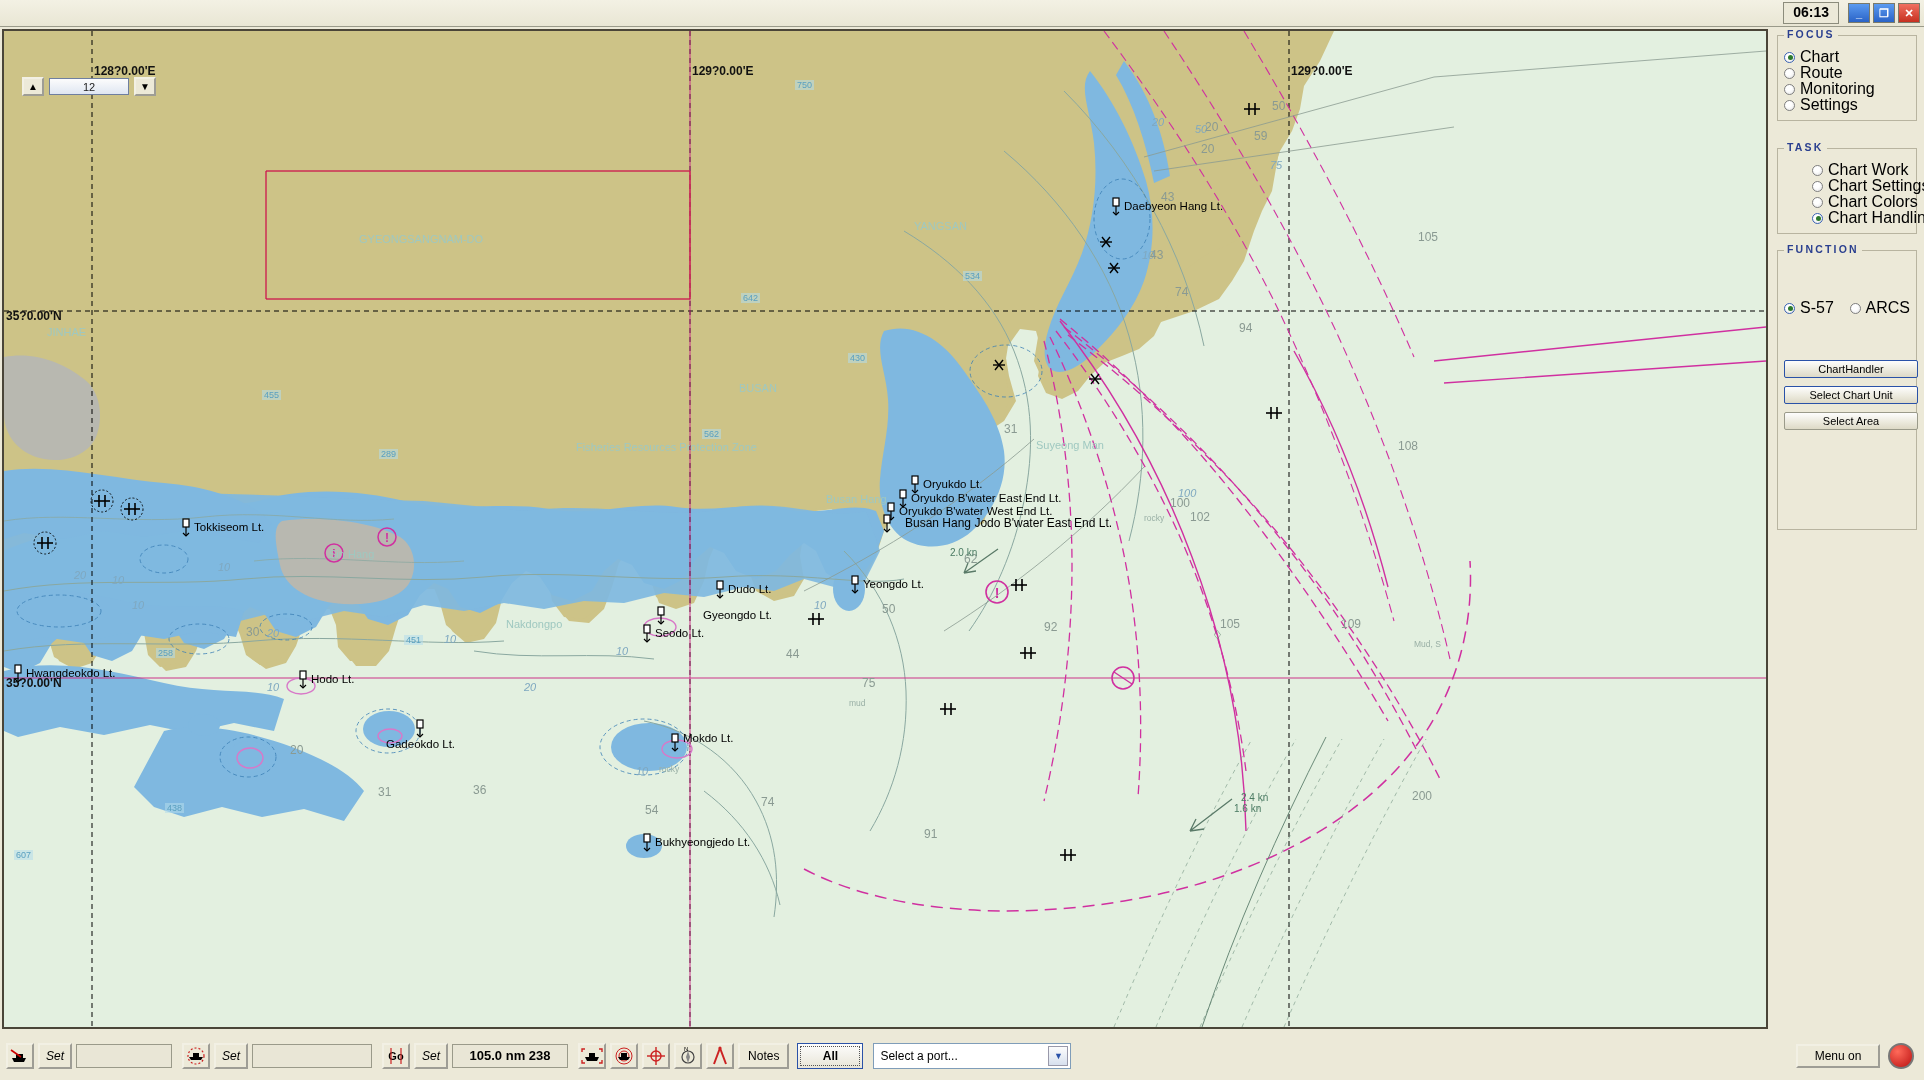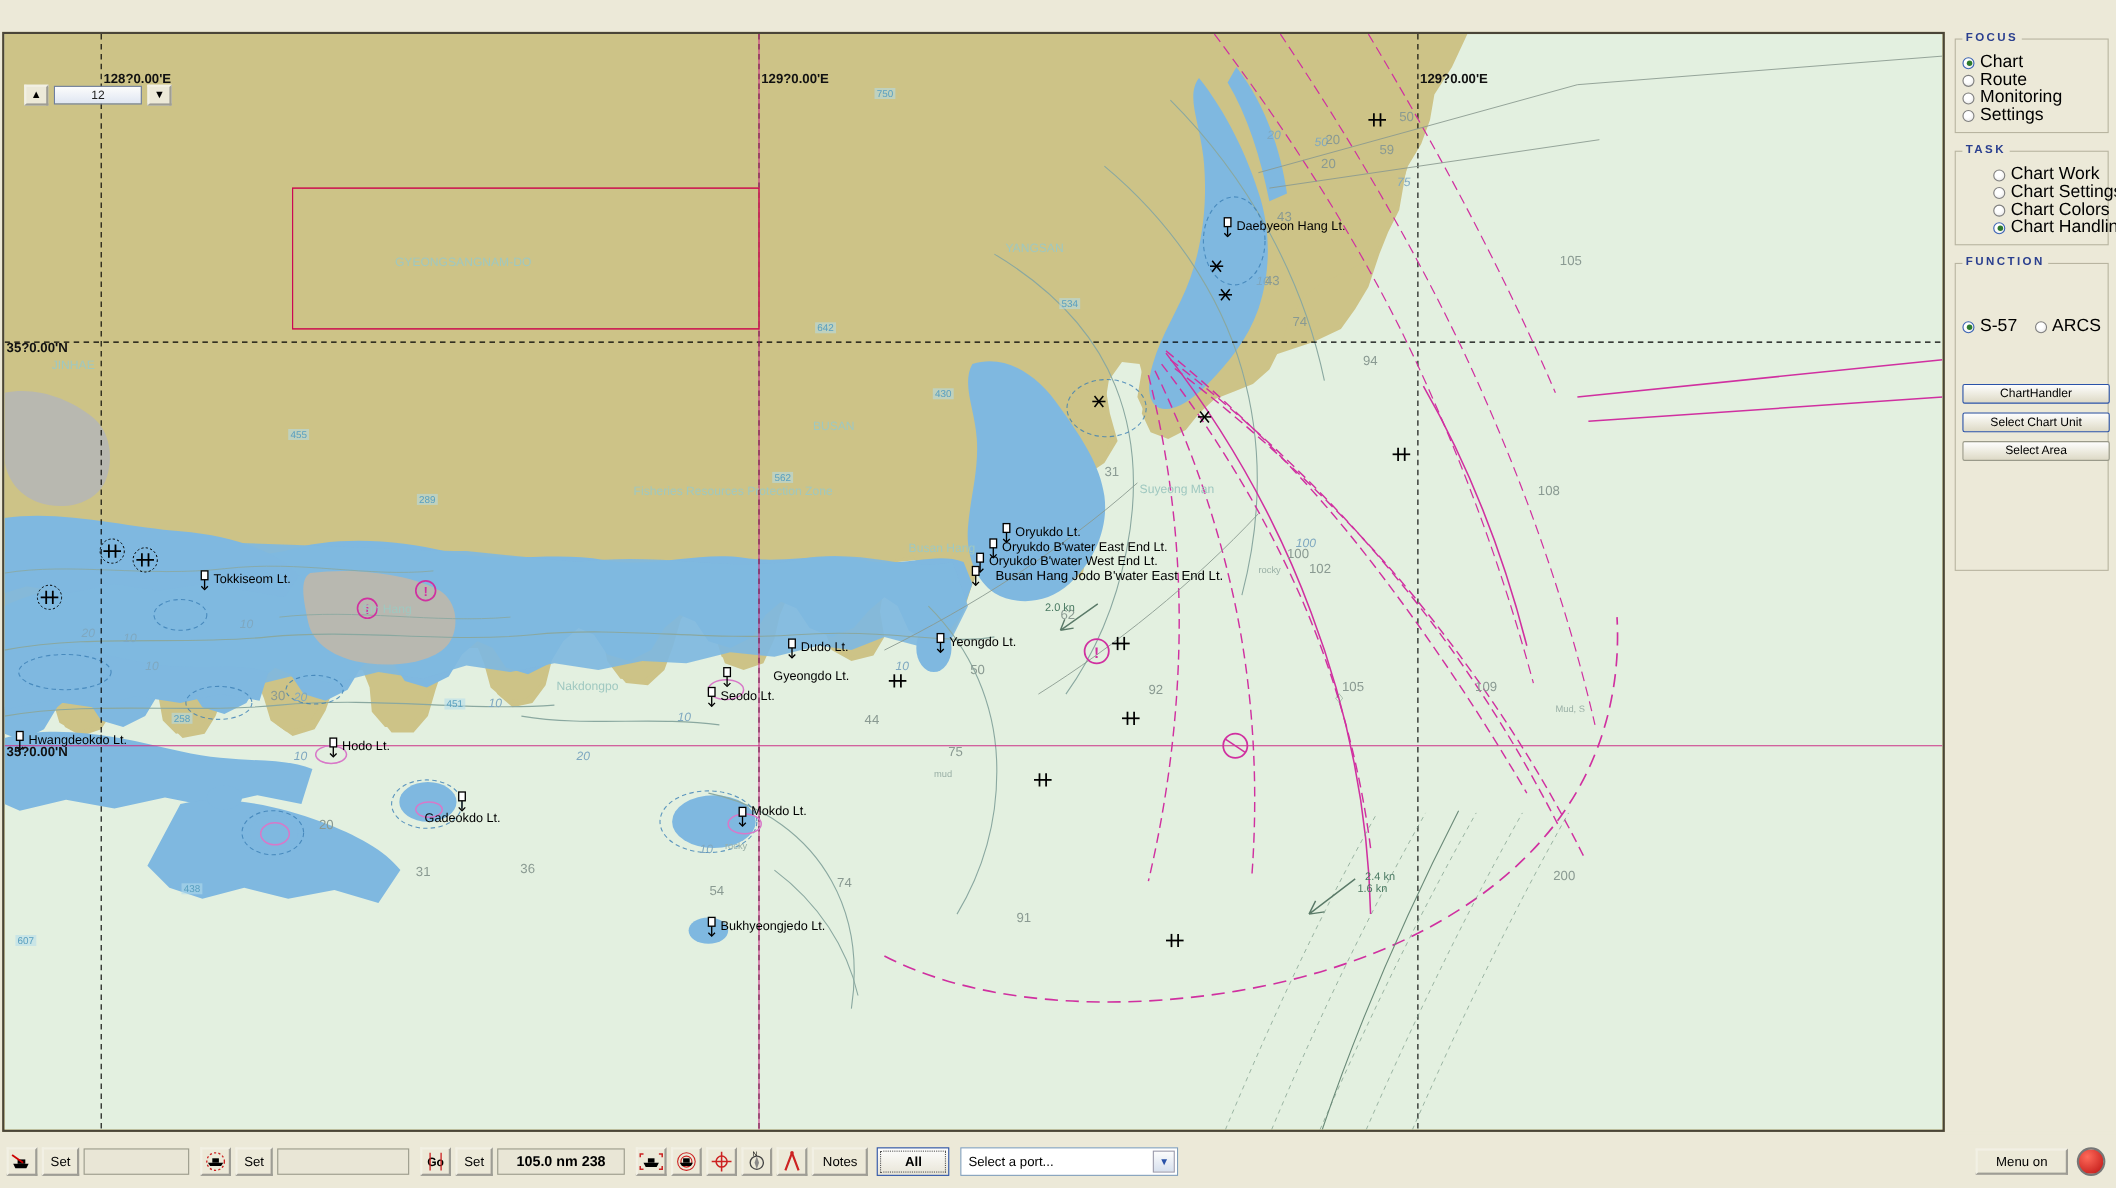--- a/index.html
+++ b/index.html
@@ -61,21 +61,21 @@
   .btnwrap{ margin-top:44px; }
 
   
   .bottombar{ position:absolute; left:0; top:1031px; width:1924px; height:49px;
      background:#ece9d8; display:flex; align-items:center; padding:0 6px; }
   .ibtn{ width:28px; height:26px; border:2px outset #f2f0e4; background:#ece9d8;
      margin-right:4px; display:flex; align-items:center; justify-content:center;
      flex:none; }
   .setbtn{ height:26px; min-width:34px; border:2px outset #f2f0e4; background:#ece9d8;
      font-size:12px; display:flex; align-items:center; justify-content:center;
-     padding:0 6px; margin-right:4px; flex:none; }
+     padding:0 6px; margin-right:4px; flex:none;font-style:italic; }
   .fld{ height:24px; border:1px solid #9a9a8a; background:#e9e6d6; margin-right:10px;
      flex:none; }
   .fld.w1{ width:96px; } .fld.w2{ width:120px; }
   .dist{ height:24px; width:116px; border:1px solid #9a9a8a; background:#e9e6d6;
      margin-right:10px; font-size:13px; font-weight:bold; display:flex;
      align-items:center; justify-content:center; flex:none; }
   .notes{ height:26px; border:2px outset #f2f0e4; background:#ece9d8; font-size:12px;
      padding:0 8px; display:flex; align-items:center; margin-right:8px; flex:none; }
   .allbtn{ height:26px; width:66px; border:1px solid #2a52a8;
      background:linear-gradient(180deg,#fdfdfd,#e8e5d7); font-size:12px;
@@ -95,20 +95,26 @@
      background:radial-gradient(circle at 35% 30%,#ff6a5a,#b11); border:2px solid #777;
      margin-right:4px; flex:none; }
 
   .svgicon{ display:block; }
 </style>
 </head>
 <body>
 
 <div class="app">
 
+  <div class="titlebar">
+    <div class="clockbox">06:13</div>
+    <div class="winbtn min">_</div>
+    <div class="winbtn max">❐</div>
+    <div class="winbtn close">✕</div>
+  </div>
 
   <div class="chartframe">
     <svg class="chartsvg" width="1762" height="996" viewBox="0 0 1762 996">
       <defs>
         <pattern id="hatchm" width="6" height="6" patternTransform="rotate(45)" patternUnits="userSpaceOnUse">
           <line x1="0" y1="0" x2="0" y2="6" stroke="#d060c0" stroke-width="1.4"></line>
         </pattern>
       </defs>
 
       <rect x="0" y="0" width="1762" height="996" fill="#e3f0e0"></rect>
@@ -647,21 +653,21 @@
       <div class="radio">
         <span class="rdot"></span>
         <span class="rlbl">Monitoring</span>
       </div>
       <div class="radio">
         <span class="rdot"></span>
         <span class="rlbl">Settings</span>
       </div>
     </div>
 
-    <div class="grp" style="margin-top:16px;padding-left:34px;">
+    <div class="grp" style="margin-top:27px;padding-left:34px;">
       <div class="ttl">TASK</div>
       <div class="radio">
         <span class="rdot"></span>
         <span class="rlbl">Chart Work</span>
       </div>
       <div class="radio">
         <span class="rdot"></span>
         <span class="rlbl">Chart Settings</span>
       </div>
       <div class="radio">

